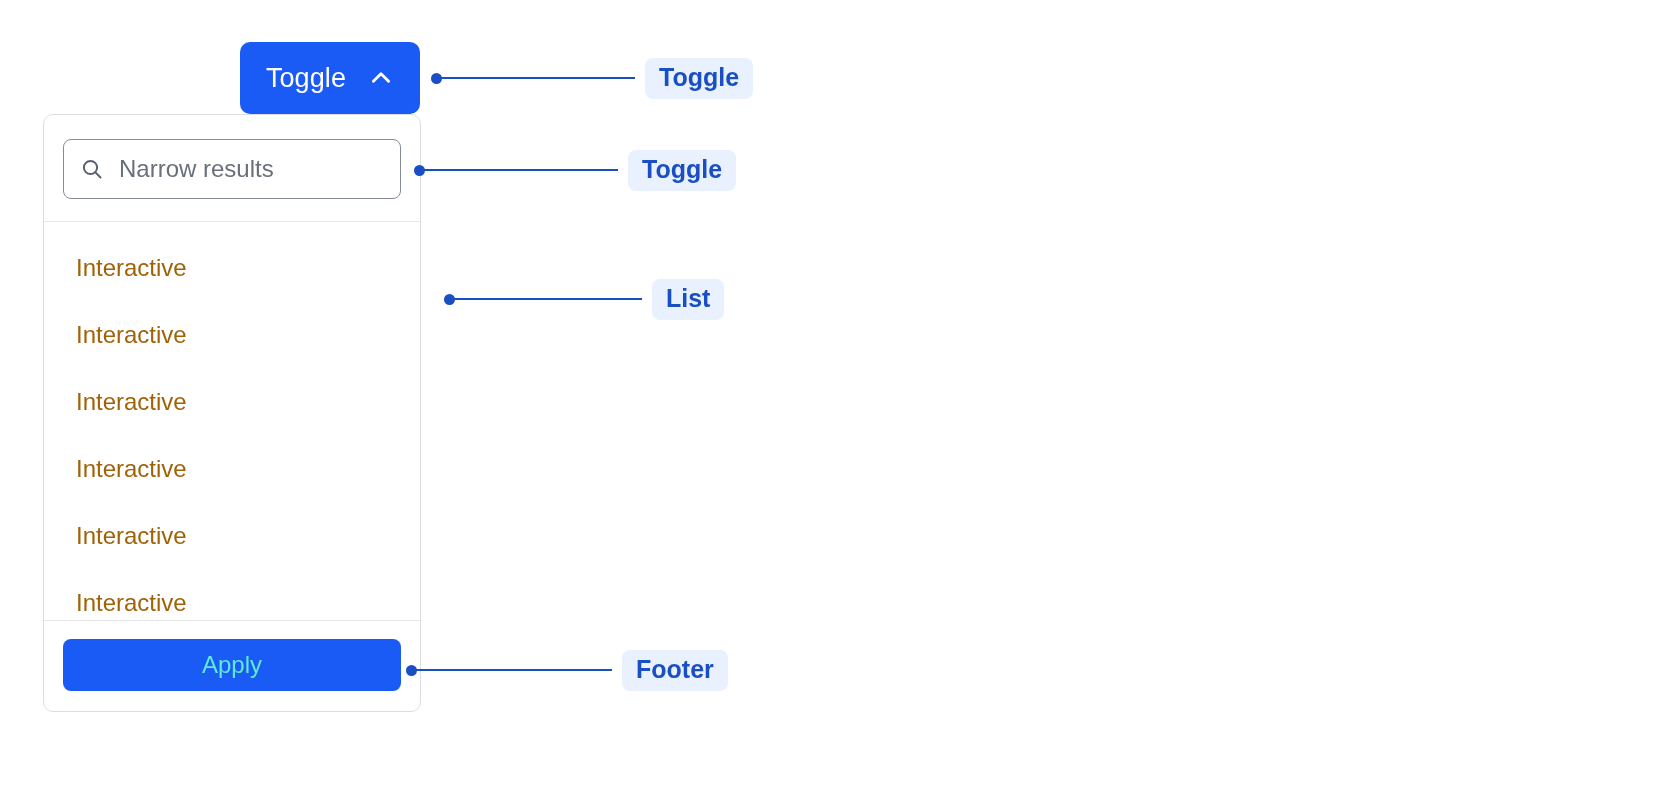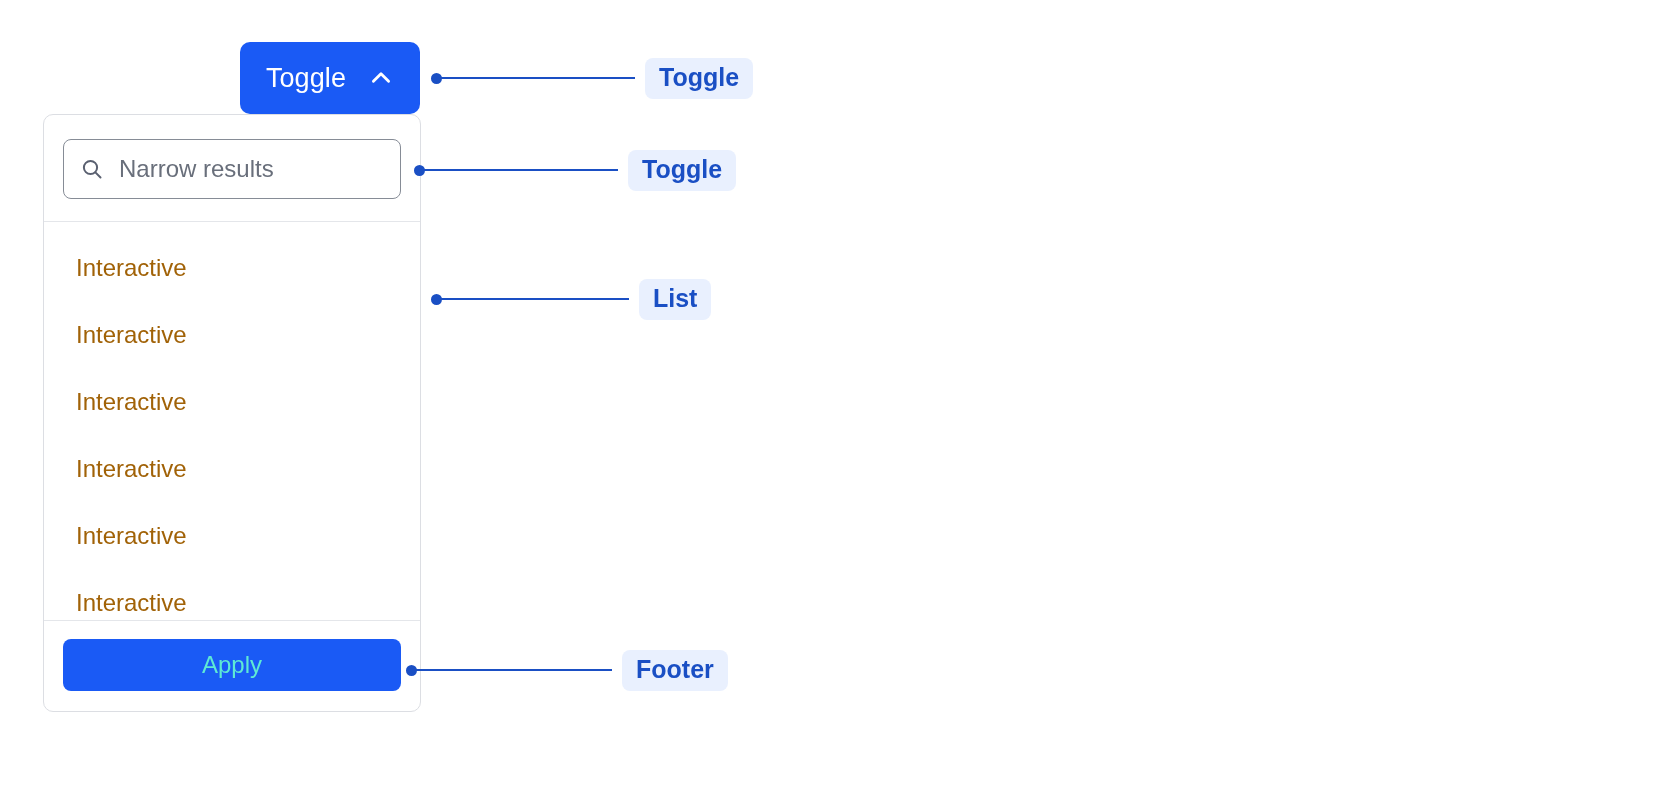--- a/index.html
+++ b/index.html
@@ -175,21 +175,21 @@
     font-weight: bold;
     white-space: nowrap;
   }
 
   #anno-toggle { left: 431px; top: 58px; }
   #anno-toggle .anno-line { width: 194px; }
 
   #anno-header { left: 414px; top: 150px; }
   #anno-header .anno-line { width: 194px; }
 
-  #anno-list   { left: 431px; top: 279px; justify-content: center; }
+  #anno-list   { left: 444px; top: 279px; justify-content: center; }
   #anno-list   .anno-line { width: 188px; }
 
   #anno-footer { left: 406px; top: 650px; }
   #anno-footer .anno-line { width: 196px; }
 </style>
 </head>
 <body>
 
 <div id="stage">
 

